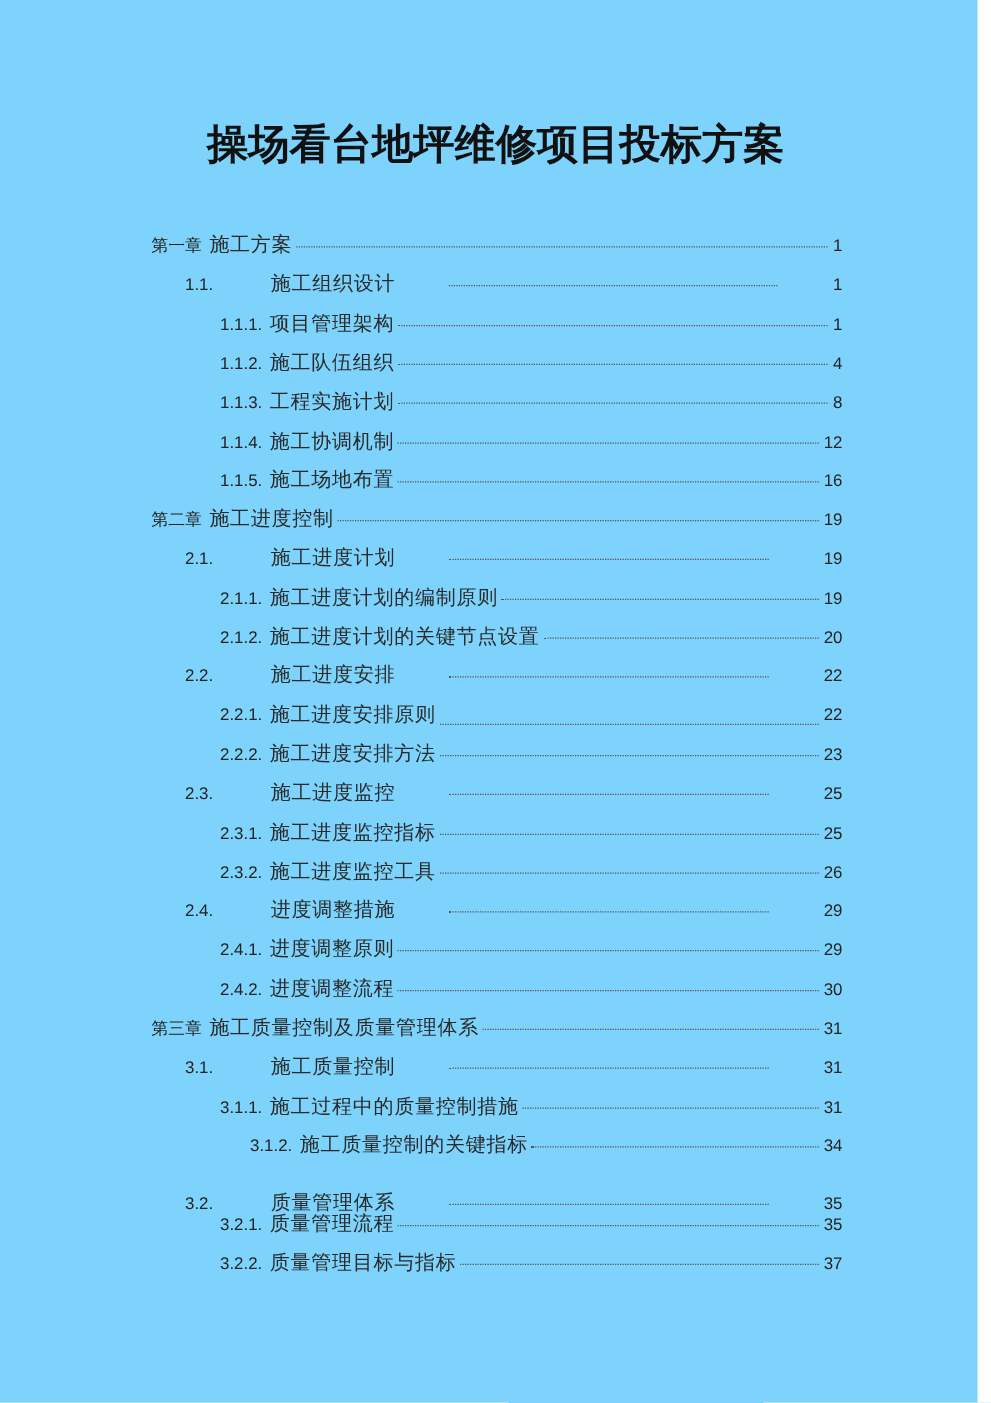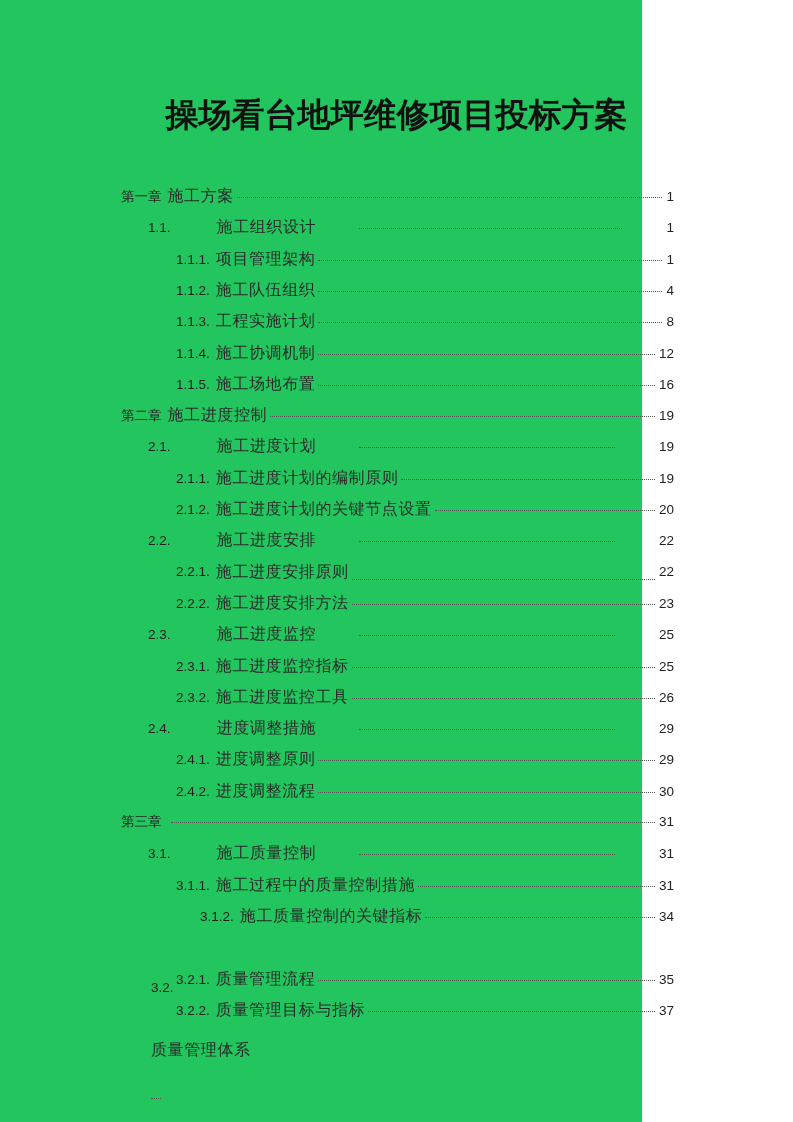--- a/index.html
+++ b/index.html
@@ -11,23 +11,23 @@
       width: 793px;
       height: 1122px;
       position: relative;
       overflow: hidden;
       font-family: "Liberation Sans", "DejaVu Sans", sans-serif;
       color: #1a1a1a;
     }
     .page {
       position: absolute;
       left: 0; top: 0;
-      width: 642px;
+      width: 782px;
       height: 1122px;
-      background: #22c55e;
+      background: #7dd3fc;
     }
     .doc-title {
       position: absolute;
       left: 0;
       top: 93px;
       width: 793px;
       text-align: center;
       font-family: "DejaVu Sans", sans-serif;
       font-weight: bold;
       font-size: 33px;
@@ -216,20 +216,21 @@
         <span class="toc-page">29</span>
       </div>
       <div class="toc-row lvl3" style="top: 595px;">
         <span class="toc-num">2.4.2.</span>
         <span class="toc-title">进度调整流程</span>
         <span class="toc-leader"></span>
         <span class="toc-page">30</span>
       </div>
       <div class="toc-row lvl1" style="top: 626px;">
         <span class="toc-num">第三章</span>
+        <span class="toc-title">施工质量控制及质量管理体系</span>
         <span class="toc-leader"></span>
         <span class="toc-page">31</span>
       </div>
       <div class="toc-row lvl2" style="top: 657px;">
         <span class="toc-num">3.1.</span>
         <span class="toc-title">施工质量控制</span>
         <span class="toc-leader"></span>
         <span class="toc-page">31</span>
       </div>
       <div class="toc-row lvl3" style="top: 689px;">
@@ -237,21 +238,21 @@
         <span class="toc-title">施工过程中的质量控制措施</span>
         <span class="toc-leader"></span>
         <span class="toc-page">31</span>
       </div>
       <div class="toc-row lvl3" style="top: 720px; margin-left: 24px;">
         <span class="toc-num">3.1.2.</span>
         <span class="toc-title">施工质量控制的关键指标</span>
         <span class="toc-leader"></span>
         <span class="toc-page">34</span>
       </div>
-      <div class="toc-row lvl2" style="top: 792px; flex-direction: column;">
+      <div class="toc-row lvl2" style="top: 766px;">
         <span class="toc-num">3.2.</span>
         <span class="toc-title">质量管理体系</span>
         <span class="toc-leader"></span>
         <span class="toc-page">35</span>
       </div>
       <div class="toc-row lvl3" style="top: 783px;">
         <span class="toc-num">3.2.1.</span>
         <span class="toc-title">质量管理流程</span>
         <span class="toc-leader"></span>
         <span class="toc-page">35</span>

